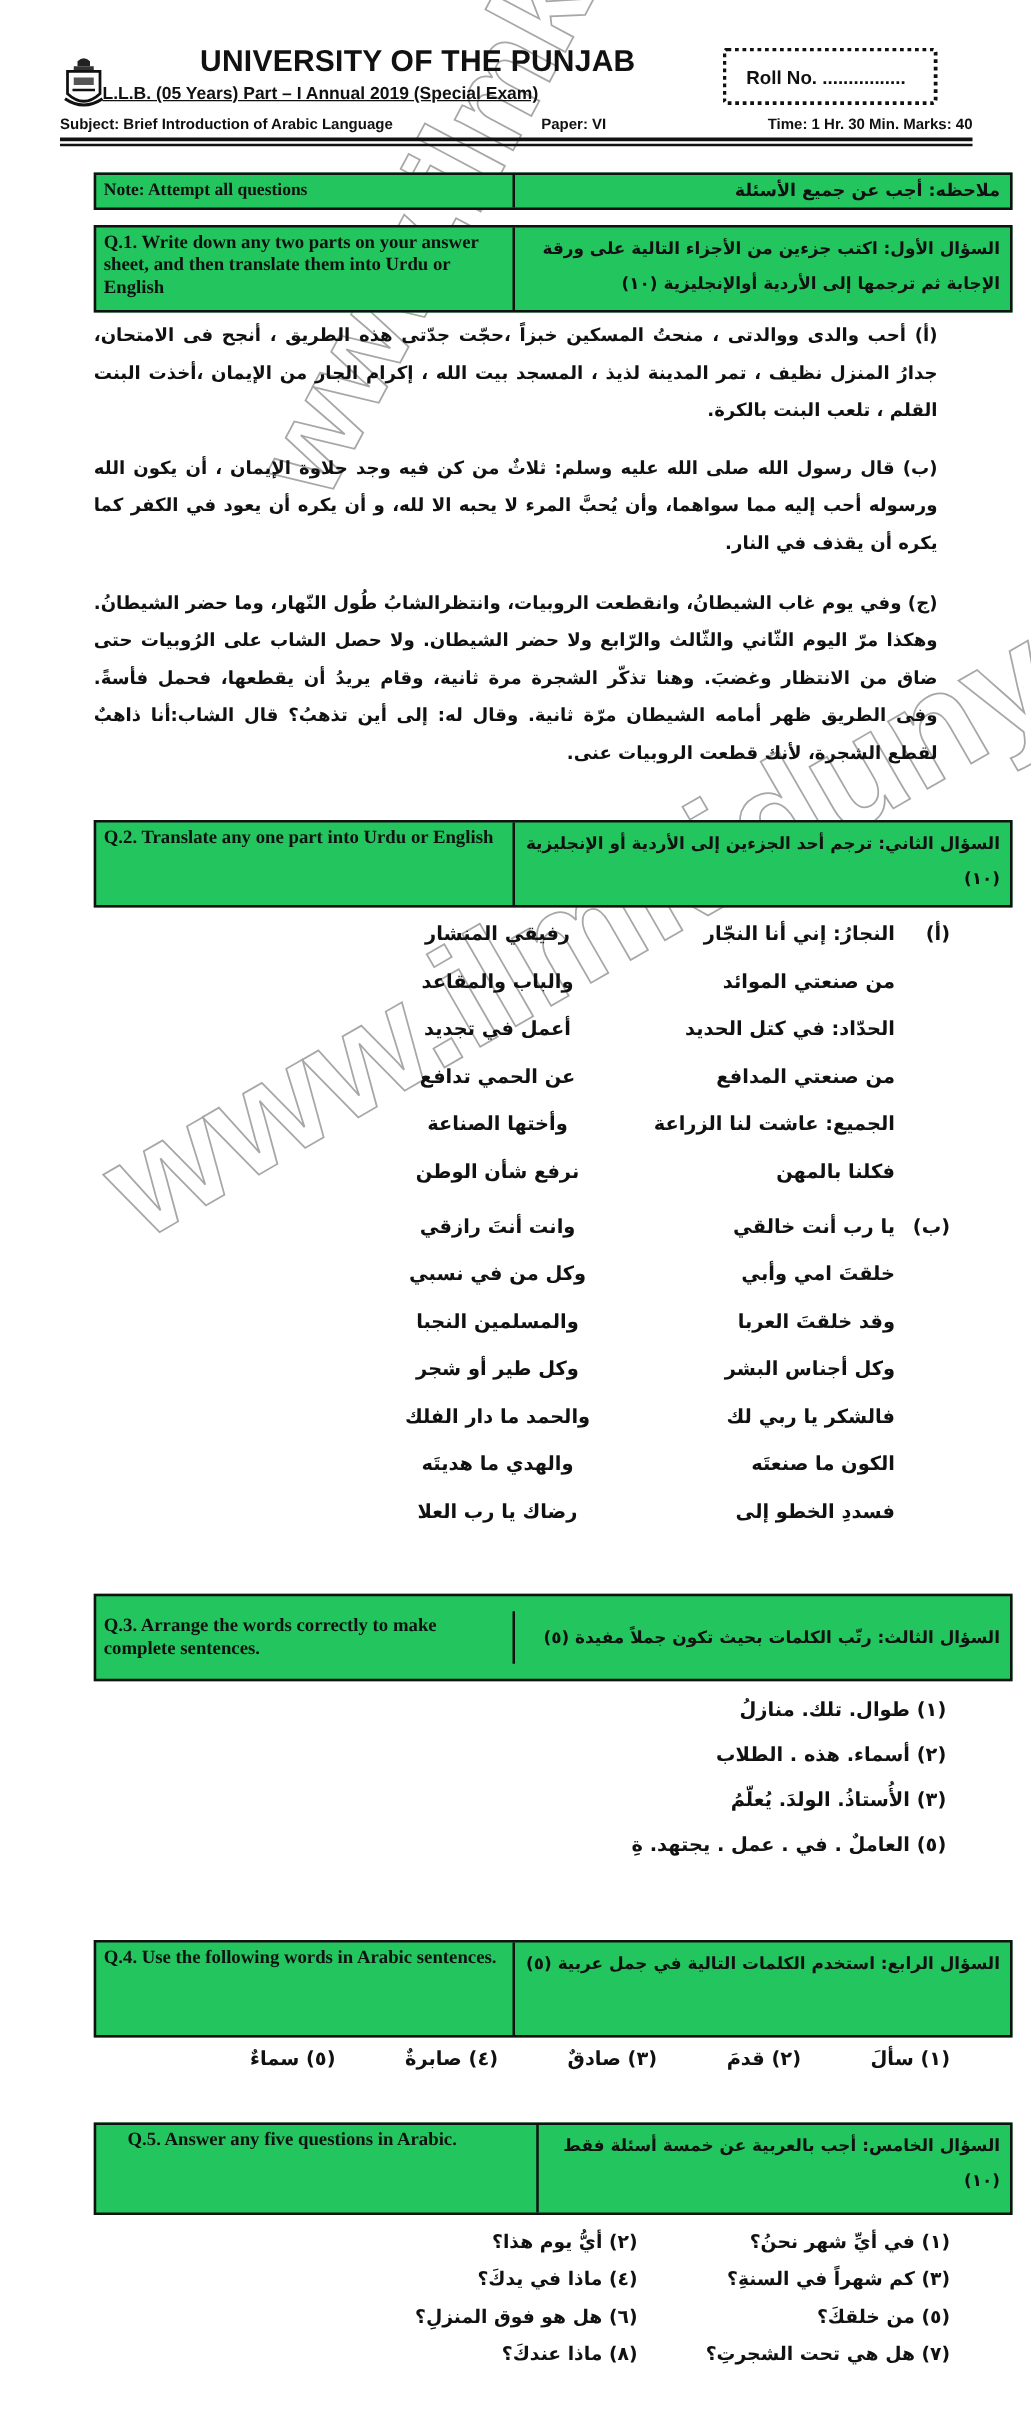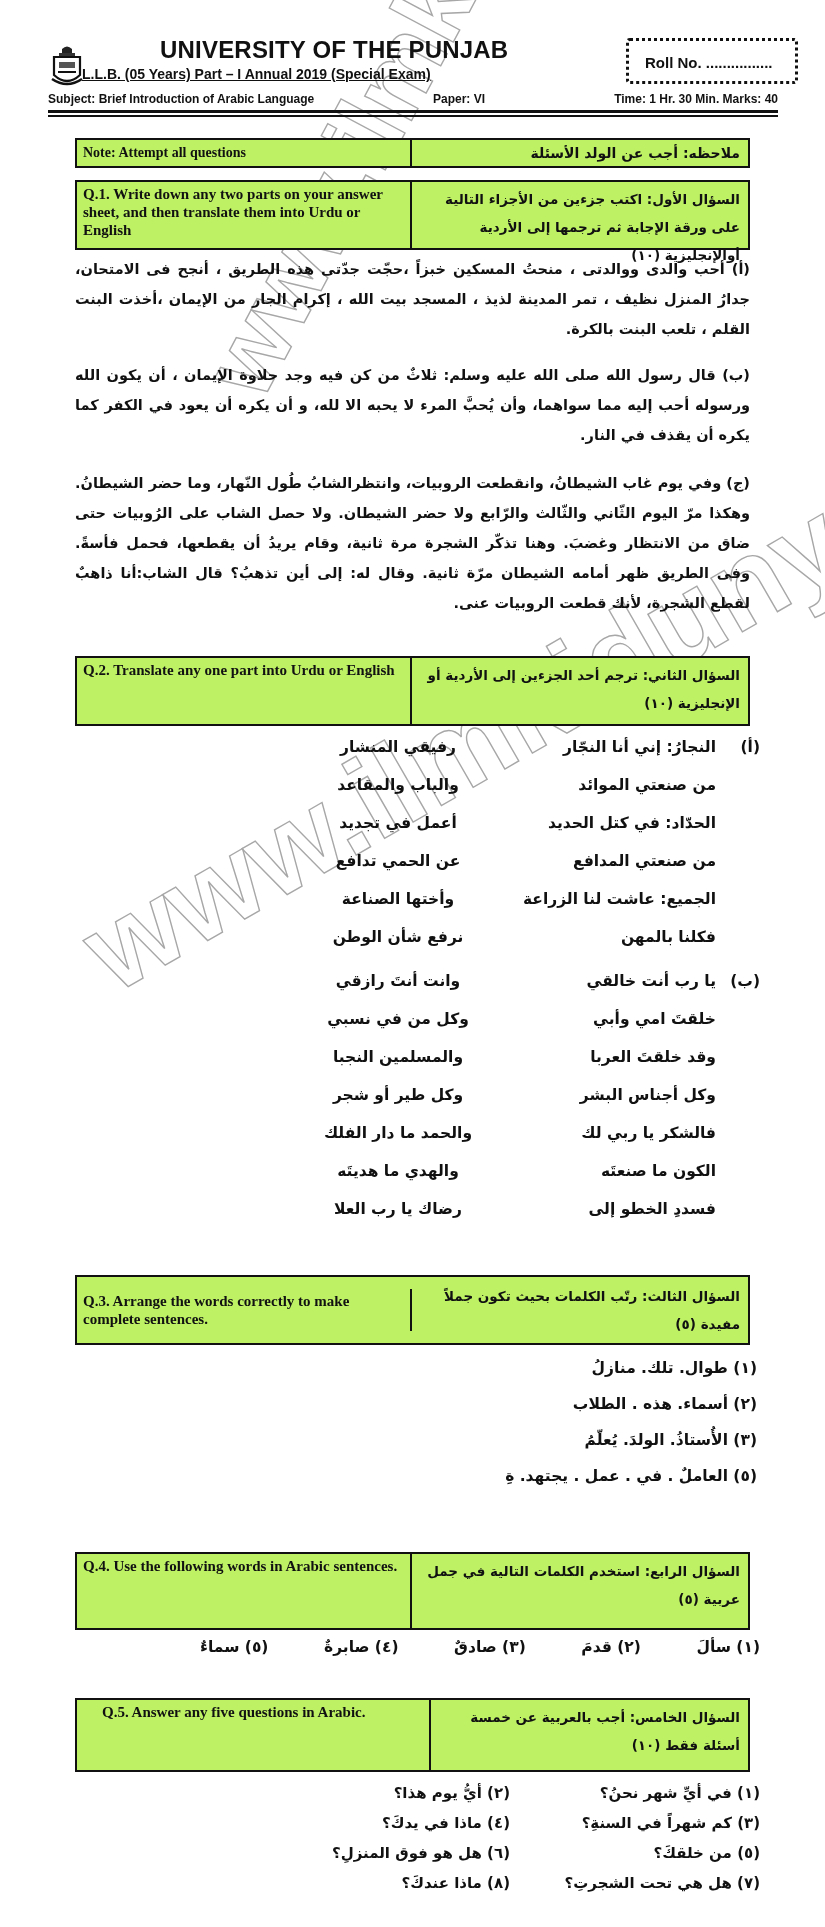--- a/index.html
+++ b/index.html
@@ -19,37 +19,37 @@
   .logo { position: absolute; left: 50px; top: 45px; width: 34px; height: 44px; }
   .uni-title {
     position: absolute; left: 160px; top: 36px; font-family: "Liberation Sans", sans-serif;
     font-size: 24px; font-weight: bold; letter-spacing: 0.2px;
   }
   .program {
     position: absolute; left: 82px; top: 66px; font-family: "Liberation Sans", sans-serif;
     font-size: 14px; font-weight: bold; text-decoration: underline;
   }
   .rollbox {
-    position: absolute; left: 626px; top: 38px; width: 172px; height: 46px;
+    position: absolute; left: 578px; top: 38px; width: 172px; height: 46px;
     border: 3px dotted #111; border-radius: 4px;
   }
   .rollbox span { position: absolute; left: 16px; top: 13px; font-family: "Liberation Sans", sans-serif; font-size: 15px; font-weight: bold; }
   .subject-row {
     position: absolute; left: 48px; top: 92px; width: 730px; height: 18px;
     font-family: "Liberation Sans", sans-serif; font-size: 12px; font-weight: bold;
   }
   .subject-row .subject { position: absolute; left: 0; }
   .subject-row .paper { position: absolute; left: 385px; }
   .subject-row .time { position: absolute; right: 0; }
   .rule-double { position: absolute; left: 48px; top: 110px; width: 730px; height: 7px; border-top: 3px solid #111; border-bottom: 2px solid #111; }
 
   
   .qbox {
-    position: absolute; left: 75px; width: 675px; border: 2px solid #111;
-    display: flex; background: #bef264;
+    position: absolute; left: 75px; width: 735px; border: 2px solid #111;
+    display: flex; background: #22c55e;
   }
   .qbox .en {
     width: 335px; border-right: 2px solid #111; padding: 3px 6px;
     font-family: "Liberation Serif", serif; font-weight: bold; font-size: 15px; line-height: 18px;
   }
   .qbox .ar {
     flex: 1; padding: 3px 8px; direction: rtl; text-align: right;
     font-family: "DejaVu Sans", sans-serif; font-weight: bold; font-size: 13.5px; line-height: 28px;
   }
   .qbox.note .en, .qbox.note .ar { line-height: 20px; font-size: 14px; }
@@ -97,21 +97,21 @@
   <div class="subject-row">
     <span class="subject">Subject: Brief Introduction of Arabic Language</span>
     <span class="paper">Paper: VI</span>
     <span class="time">Time: 1 Hr. 30 Min.  Marks: 40</span>
   </div>
   <div class="rule-double"></div>
 </div>
 
 <div class="qbox note" style="top:138px;">
   <div class="en">Note: Attempt all questions</div>
-  <div class="ar">ملاحظه: أجب عن الولد الأسئلة</div>
+  <div class="ar">ملاحظه: أجب عن جميع الأسئلة</div>
 </div>
 
 <div class="qbox" style="top:180px;height:70px;">
   <div class="en">Q.1. Write down any two parts on your answer sheet, and then translate them into Urdu or English</div>
   <div class="ar">السؤال الأول: اكتب جزءين من الأجزاء التالية على ورقة الإجابة ثم ترجمها إلى الأردية أوالإنجليزية (١٠)</div>
 </div>
 <div class="para" style="top:254px;">(أ) أحب والدى ووالدتى ، منحتُ المسكين خبزاً ،حجّت جدّتى هذه الطريق ، أنجح فى الامتحان، جدارُ المنزل نظيف ، تمر المدينة لذيذ ، المسجد بيت الله ، إكرام الجار من الإيمان ،أخذت البنت القلم ، تلعب البنت بالكرة.</div>
 <div class="para" style="top:360px;">(ب) قال رسول الله صلى الله عليه وسلم: ثلاثٌ من كن فيه وجد حلاوة الإيمان ، أن يكون الله ورسوله أحب إليه مما سواهما، وأن يُحبَّ المرء لا يحبه الا لله، و أن يكره أن يعود في الكفر كما يكره أن يقذف في النار.</div>
 <div class="para" style="top:468px;">(ج) وفي يوم غاب الشيطانُ، وانقطعت الروبيات، وانتظرالشابُ طُول النّهار، وما حضر الشيطانُ. وهكذا مرّ اليوم الثّاني والثّالث والرّابع ولا حضر الشيطان. ولا حصل الشاب على الرُوبيات حتى ضاق من الانتظار وغضبَ. وهنا تذكّر الشجرة مرة ثانية، وقام يريدُ أن يقطعها، فحمل فأسةً. وفى الطريق ظهر أمامه الشيطان مرّة ثانية. وقال له: إلى أين تذهبُ؟ قال الشاب:أنا ذاهبٌ لقطع الشجرة، لأنك قطعت الروبيات عنى.</div>
 

